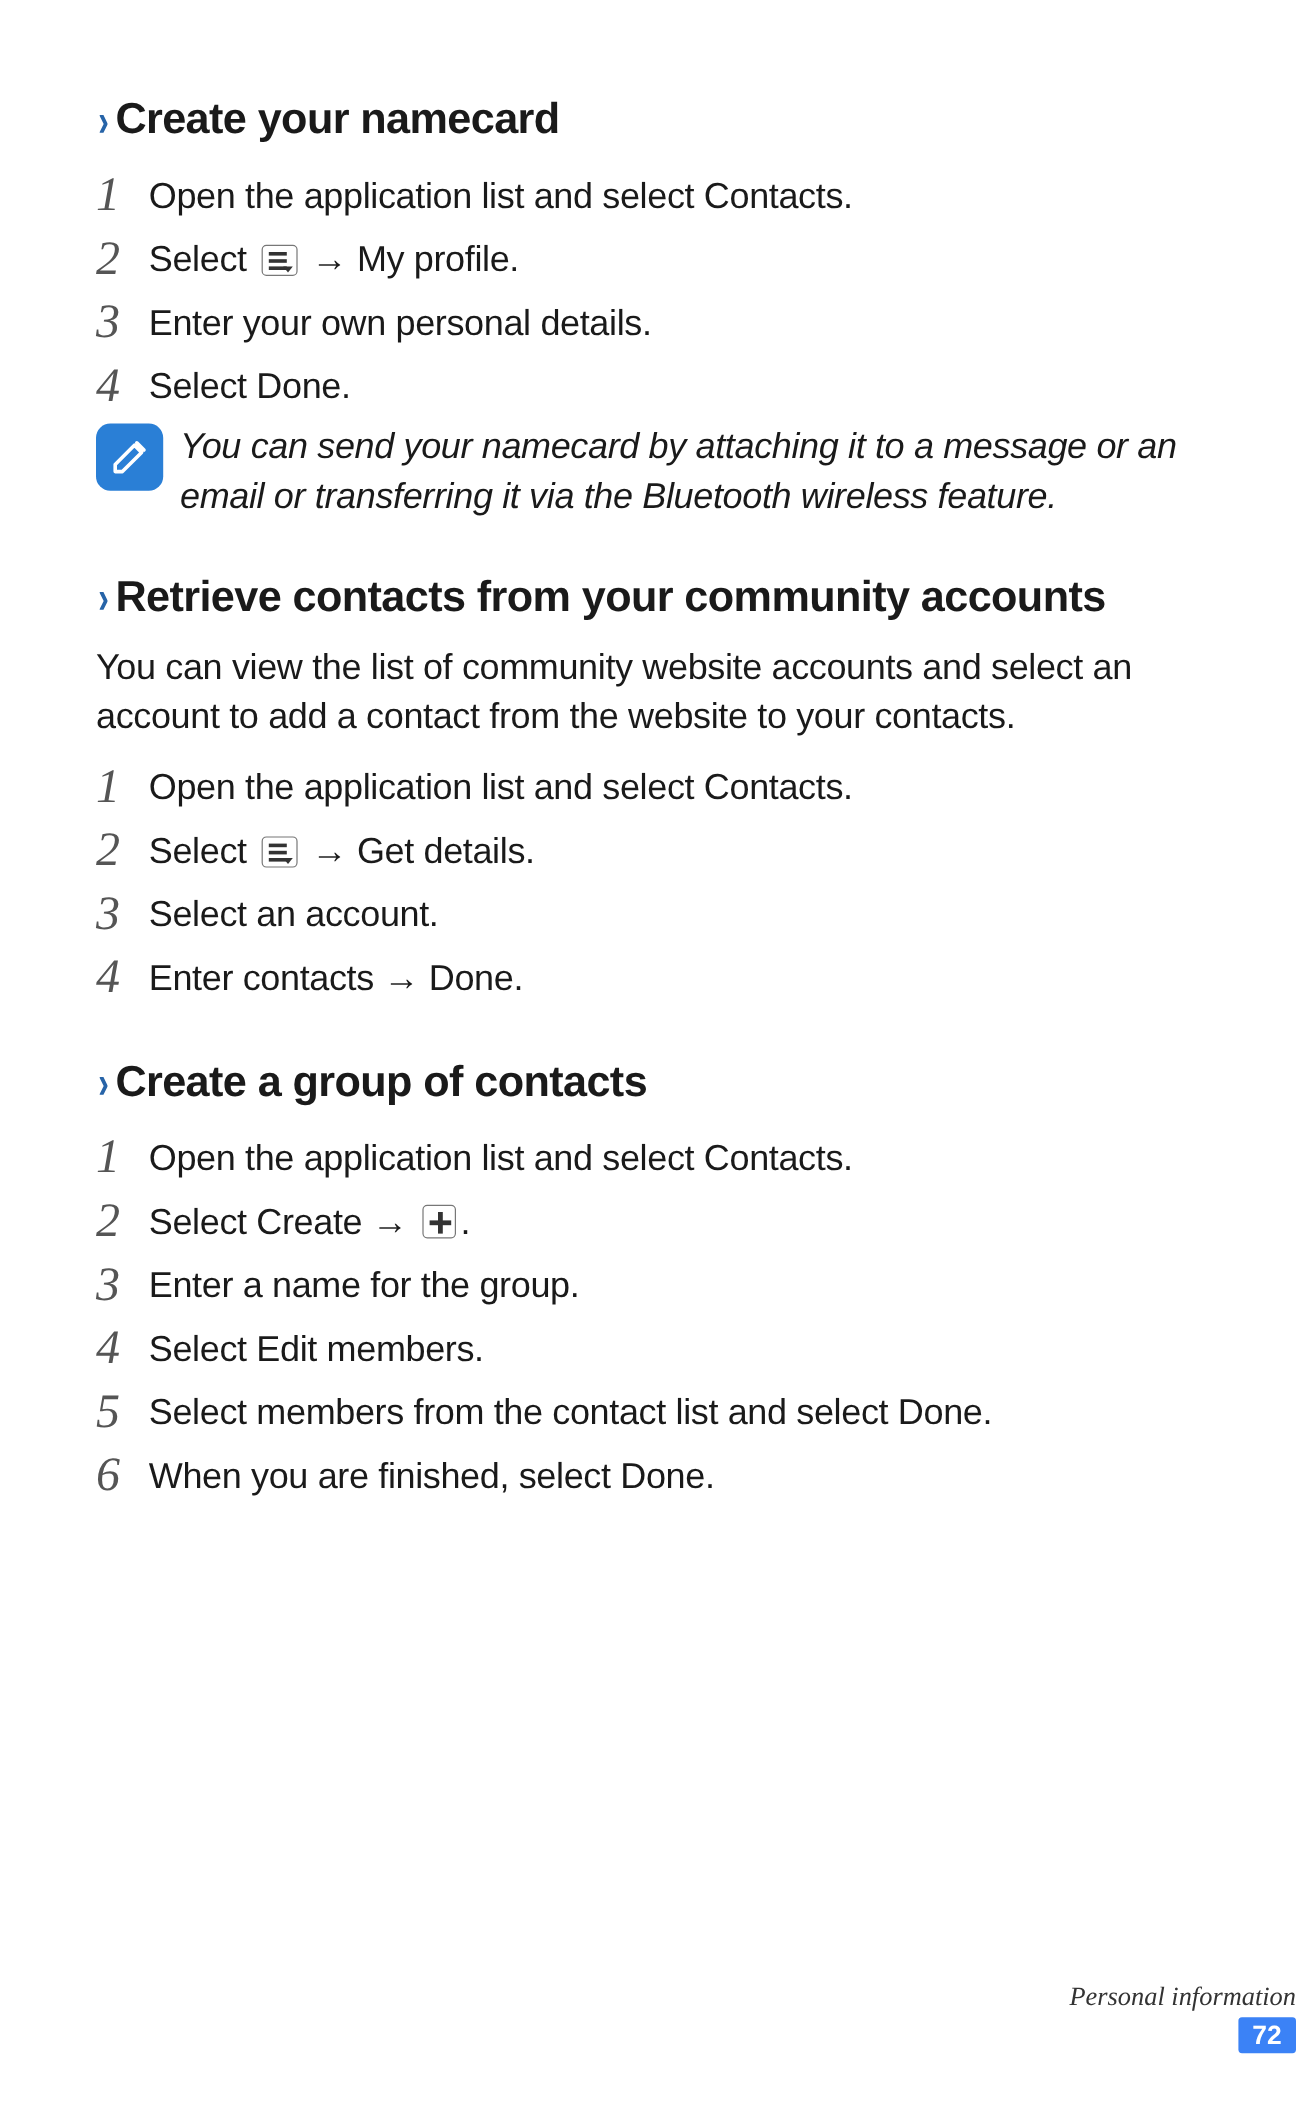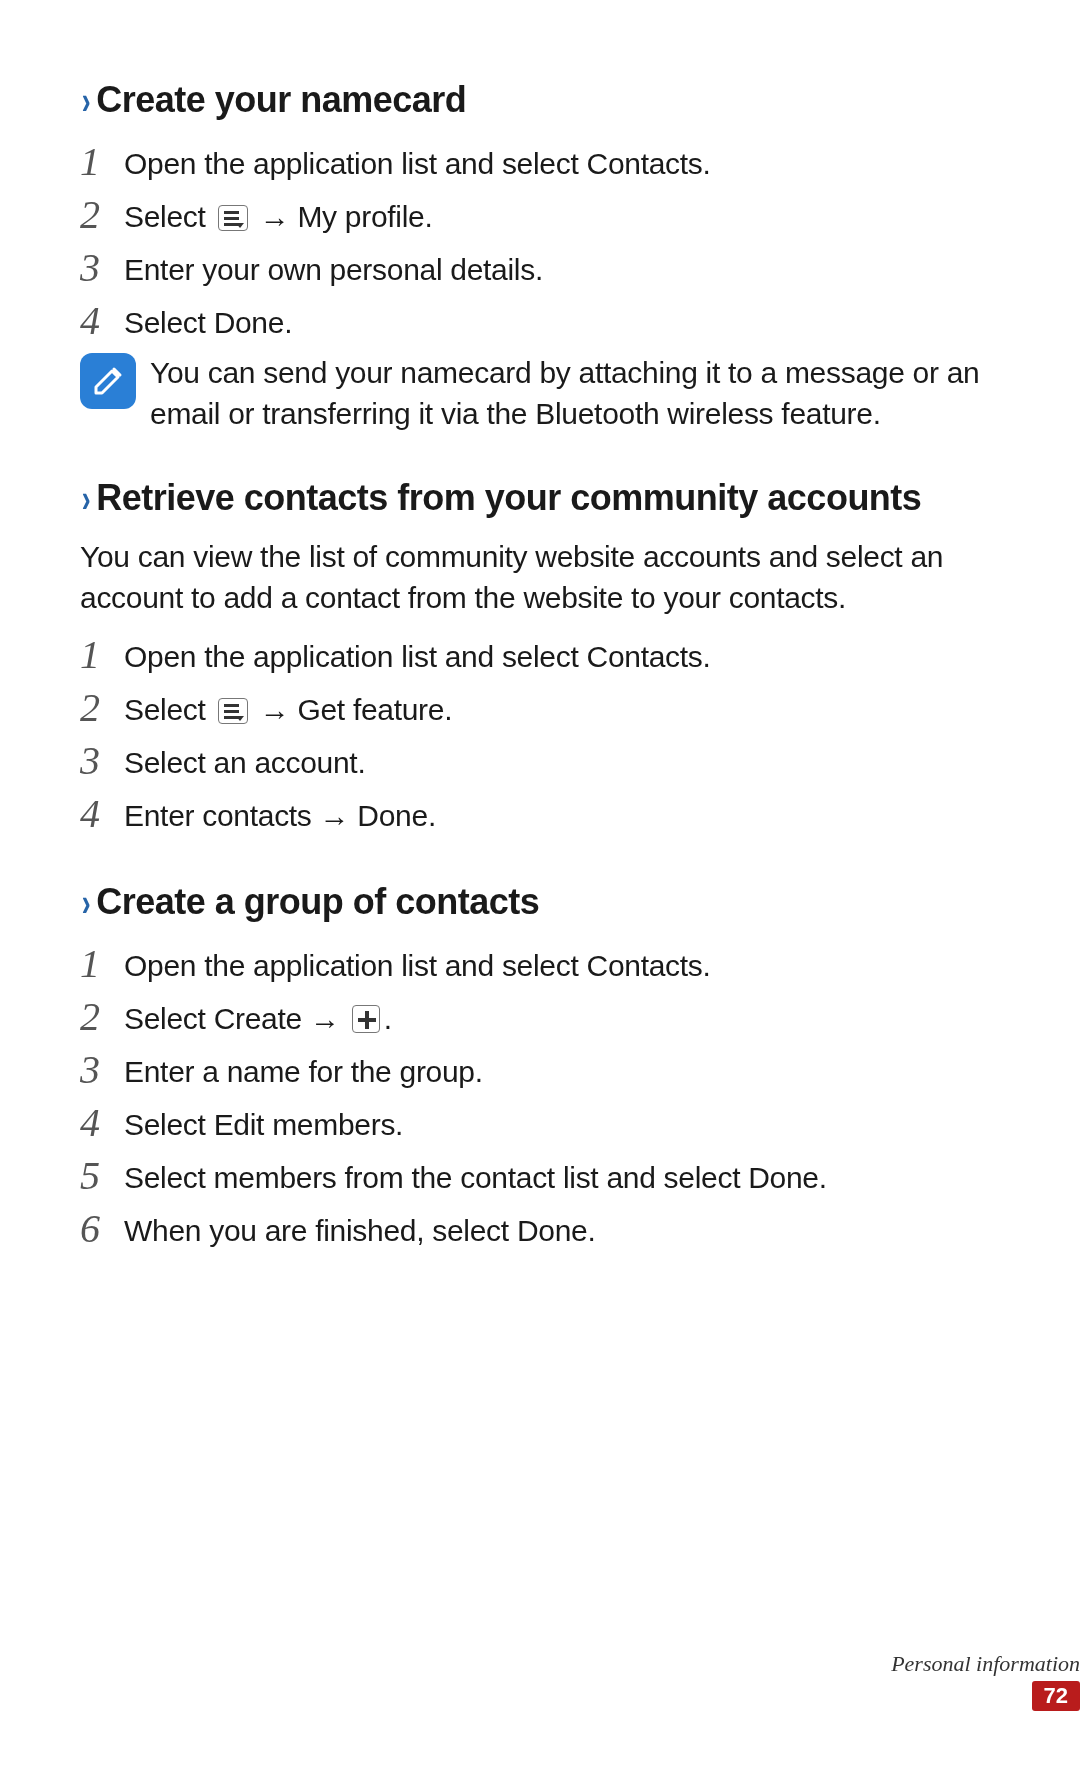--- a/index.html
+++ b/index.html
@@ -54,20 +54,21 @@
   .step-body {
     flex: 1;
     padding-top: 2px;
   }
   .bold { font-weight: 400; }
   .note-row {
     display: flex;
     align-items: flex-start;
     margin-top: 8px;
     margin-bottom: 40px;
+    font-style: italic;
   }
   .note-icon {
     width: 56px;
     height: 56px;
     background: #2a7fd6;
     border-radius: 12px;
     flex-shrink: 0;
     margin-right: 14px;
     position: relative;
   }
@@ -138,21 +139,21 @@
   }
   .footer-label {
     font-family: Georgia, serif;
     font-style: italic;
     font-size: 22px;
     color: #333;
     margin-bottom: 4px;
   }
   .page-badge {
     display: inline-block;
-    background: #b91c1c;
+    background: #3b82f6;
     color: #fff;
     font-weight: 700;
     font-size: 22px;
     padding: 2px 12px;
     border-radius: 3px;
   }
 </style>
 </head>
 <body>
 
@@ -190,21 +191,21 @@
   <span class="chevron">›</span><span>Retrieve contacts from your community accounts</span>
 </h2>
 <p class="body-text">You can view the list of community website accounts and select an account to add a contact from the website to your contacts.</p>
 <div>
     <div class="step">
       <div class="step-num">1</div>
       <div class="step-body"><span>Open the application list and select </span><span class="bold">Contacts</span><span>.</span></div>
     </div>
     <div class="step">
       <div class="step-num">2</div>
-      <div class="step-body"><span>Select </span><span class="menu-icon"></span><span> → </span><span class="bold">Get feature</span><span>.</span></div>
+      <div class="step-body"><span>Select </span><span class="menu-icon"></span><span> → </span><span class="bold">Get details</span><span>.</span></div>
     </div>
     <div class="step">
       <div class="step-num">3</div>
       <div class="step-body"><span>Select an account.</span></div>
     </div>
     <div class="step">
       <div class="step-num">4</div>
       <div class="step-body"><span>Enter contacts → </span><span class="bold">Done</span><span>.</span></div>
     </div>
   </div>

